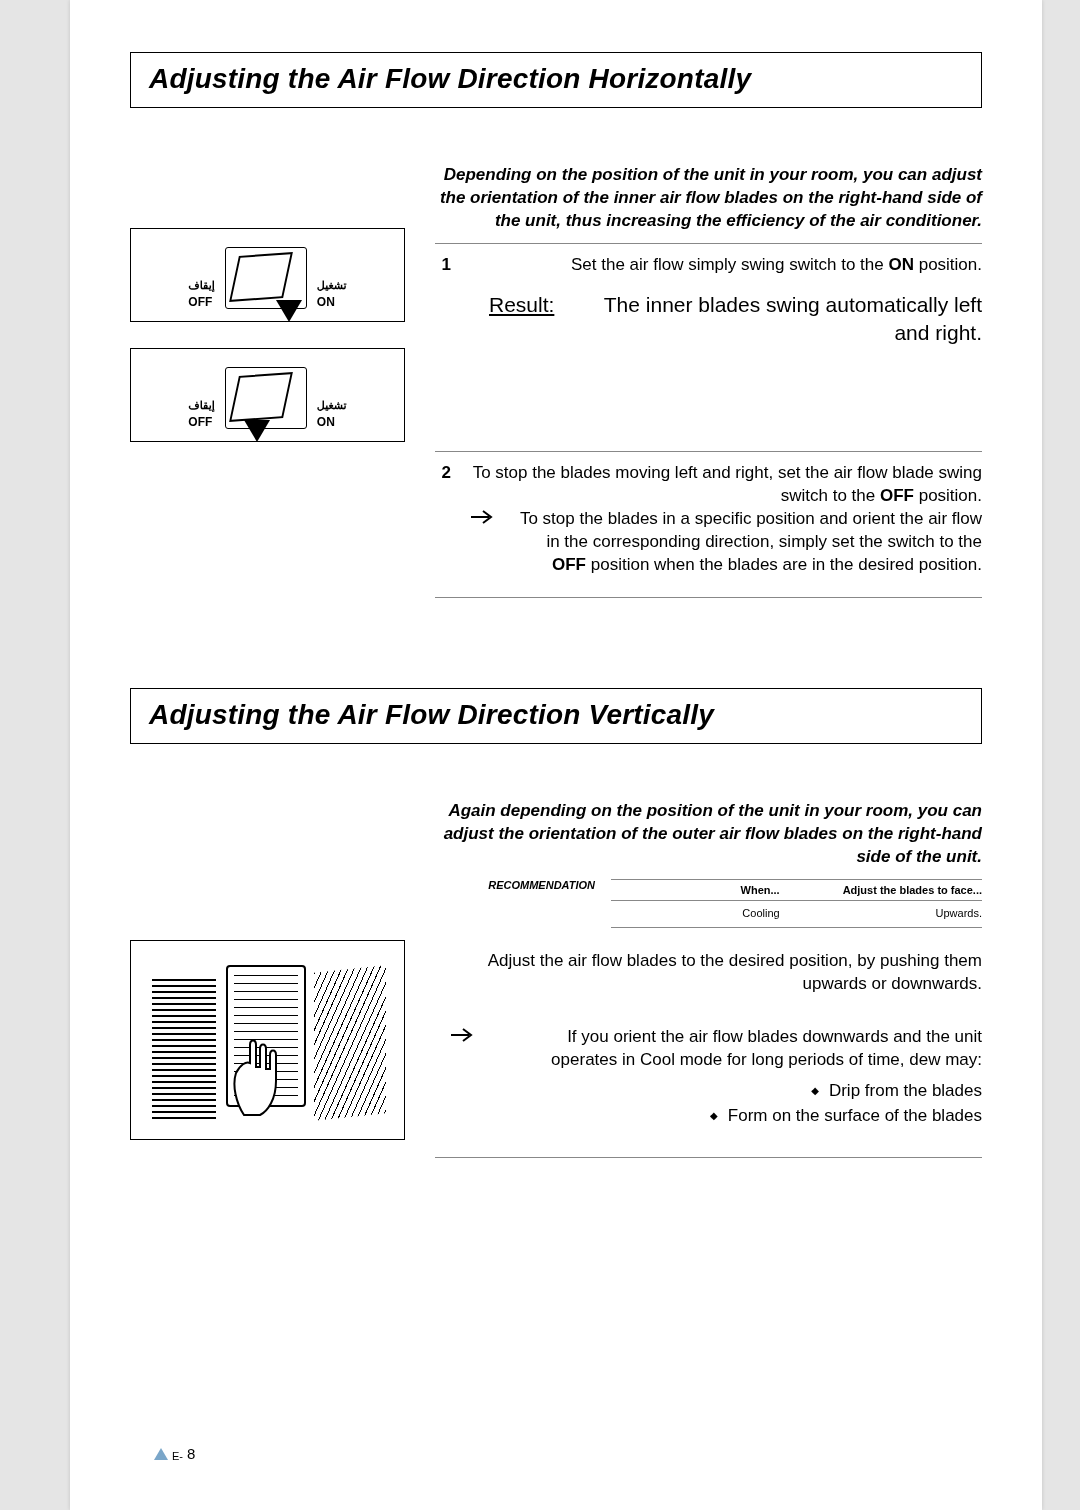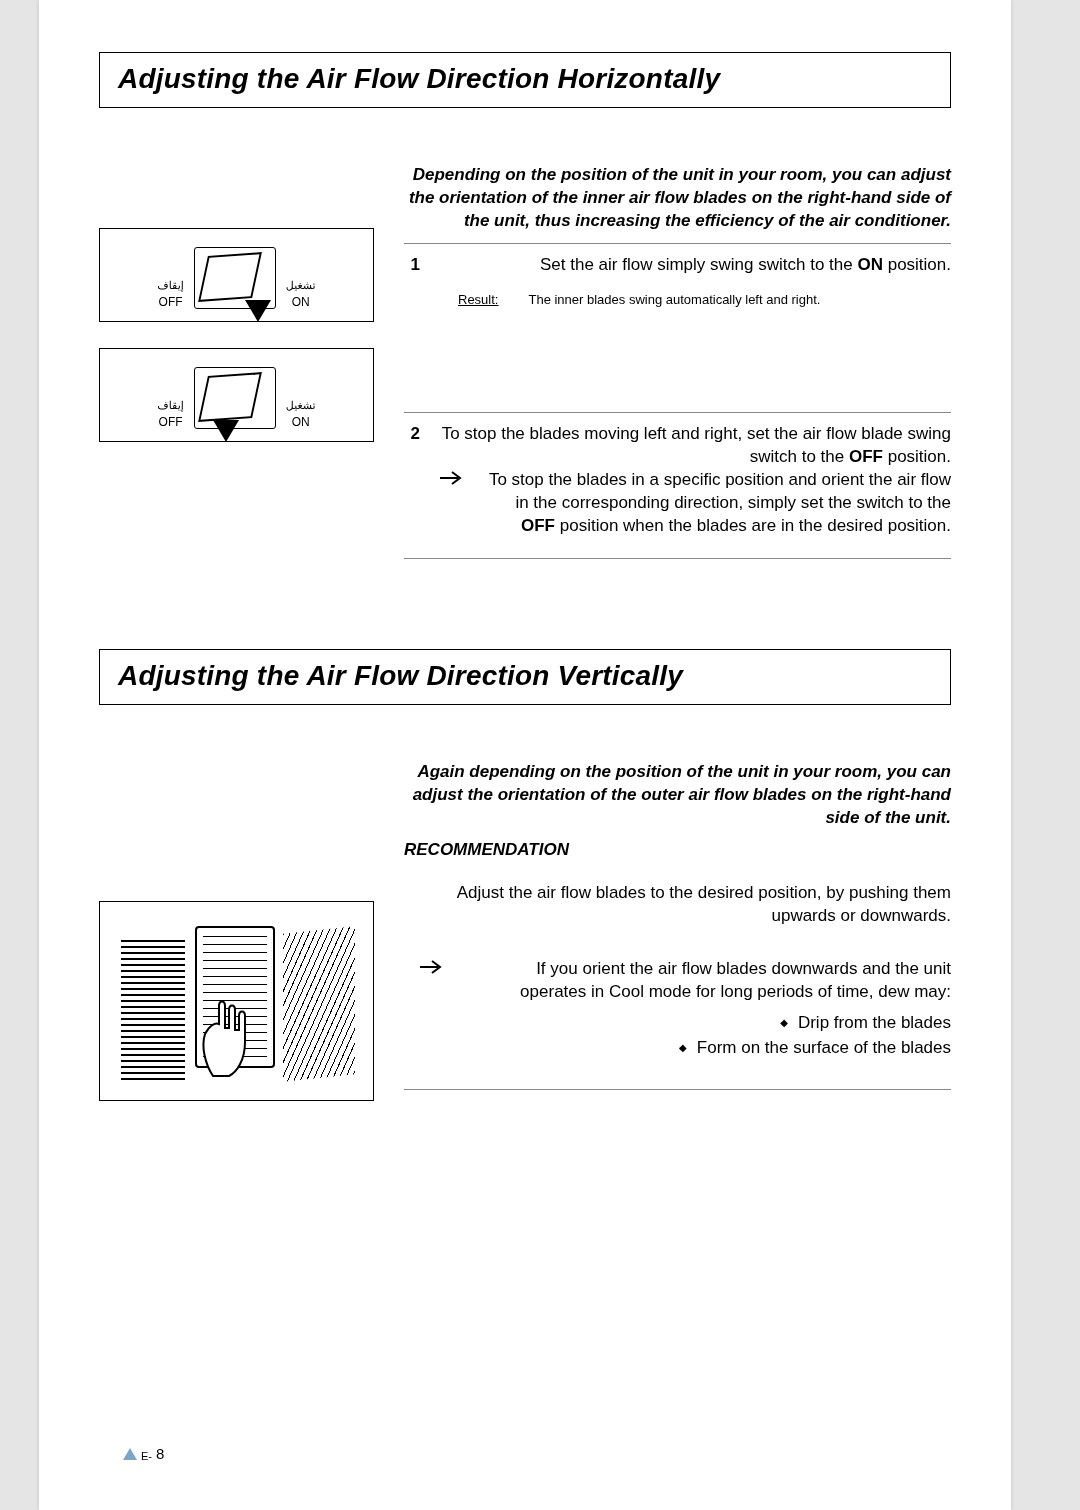--- a/index.html
+++ b/index.html
@@ -7,21 +7,21 @@
     background: #e5e5e5;
     font-family: Arial, Helvetica, sans-serif;
     width: 1080px;
     height: 1510px;
     position: relative;
     overflow: hidden;
   }
   .page {
     background: #ffffff;
     position: absolute;
-    left: 39px;
+    left: 70px;
     top: 0;
     width: 972px;
     height: 1510px;
     box-shadow: 0 0 4px rgba(0,0,0,0.15);
   }
   .content {
     padding: 52px 60px 0 60px;
   }
   .title-bar {
     border: 1px solid #000;
@@ -50,22 +50,21 @@
     align-items: center;
   }
   .switch-illus {
     display: flex;
     align-items: flex-end;
     justify-content: center;
     gap: 10px;
   }
   .switch-label {
     font-size: 12px;
-    font-weight: normal;
-    text-align: center;
+    font-weight: bold;
     line-height: 1.2;
   }
   .switch-label .ar { font-size: 11px; display:block; margin-bottom:2px; }
   .ac-icon {
     width: 82px; height: 62px; position: relative;
     border: 1px solid #000; border-radius: 3px;
     background: #fff;
   }
   .ac-icon::before {
     content:""; position:absolute; left:8px; top:6px;
@@ -94,38 +93,38 @@
     margin-bottom: 16px;
   }
   .step-num { font-weight: bold; width: 16px; flex: 0 0 16px; }
   .step-body { flex: 1; }
   .step-body .bold { font-weight: bold; }
   .indent-block {
     margin-left: 24px;
     margin-top: 14px;
     display: flex;
     gap: 16px;
-    font-size: 13px;
+    font-size: 21px;
     line-height: 1.35;
   }
   .result-label { text-decoration: underline; margin-right: 14px; }
   .note-row {
     display: flex;
     gap: 22px;
     font-size: 17px;
     line-height: 1.35;
   }
   .note-icon { flex: 0 0 32px; }
   .note-icon svg { width: 28px; height: 18px; }
 
   .recommendation-block {
     display: flex;
     gap: 16px;
     align-items: flex-start;
-    font-size: 17px;
+    font-size: 11px;
   }
   .rec-label {
     font-style: italic;
     font-weight: bold;
     flex: 0 0 160px;
   }
   .rec-table { flex:1; }
   .rec-header, .rec-row {
     display: flex;
   }
@@ -288,20 +287,31 @@
             </svg>
           </div>
         </div>
       </div>
 
       <div class="right-col">
         <p class="intro-p">Again depending on the position of the unit in your room, you can adjust the orientation of the outer air flow blades on the right-hand side of the unit.</p>
 
         <div class="recommendation-block">
           <div class="rec-label">RECOMMENDATION</div>
+          <div class="rec-table">
+            <div class="rec-header">
+              <div class="rec-col1">When...</div>
+              <div class="rec-col2">Adjust the blades to face...</div>
+            </div>
+            <div class="rec-row">
+              <div class="rec-col1">Cooling</div>
+              <div class="rec-col2">Upwards.</div>
+            </div>
+            <div class="rec-row-line"></div>
+          </div>
         </div>
 
         <div style="height:22px"></div>
         <p class="v-body-text">Adjust the air flow blades to the desired position, by pushing them upwards or downwards.</p>
 
         <div class="note-row" style="margin-left:10px">
           <div class="note-icon">
             <svg viewBox="0 0 28 18">
                 <path d="M2 9 L20 9 M14 3 L22 9 L14 15" stroke="#000" stroke-width="2" fill="none"></path>
               </svg>

